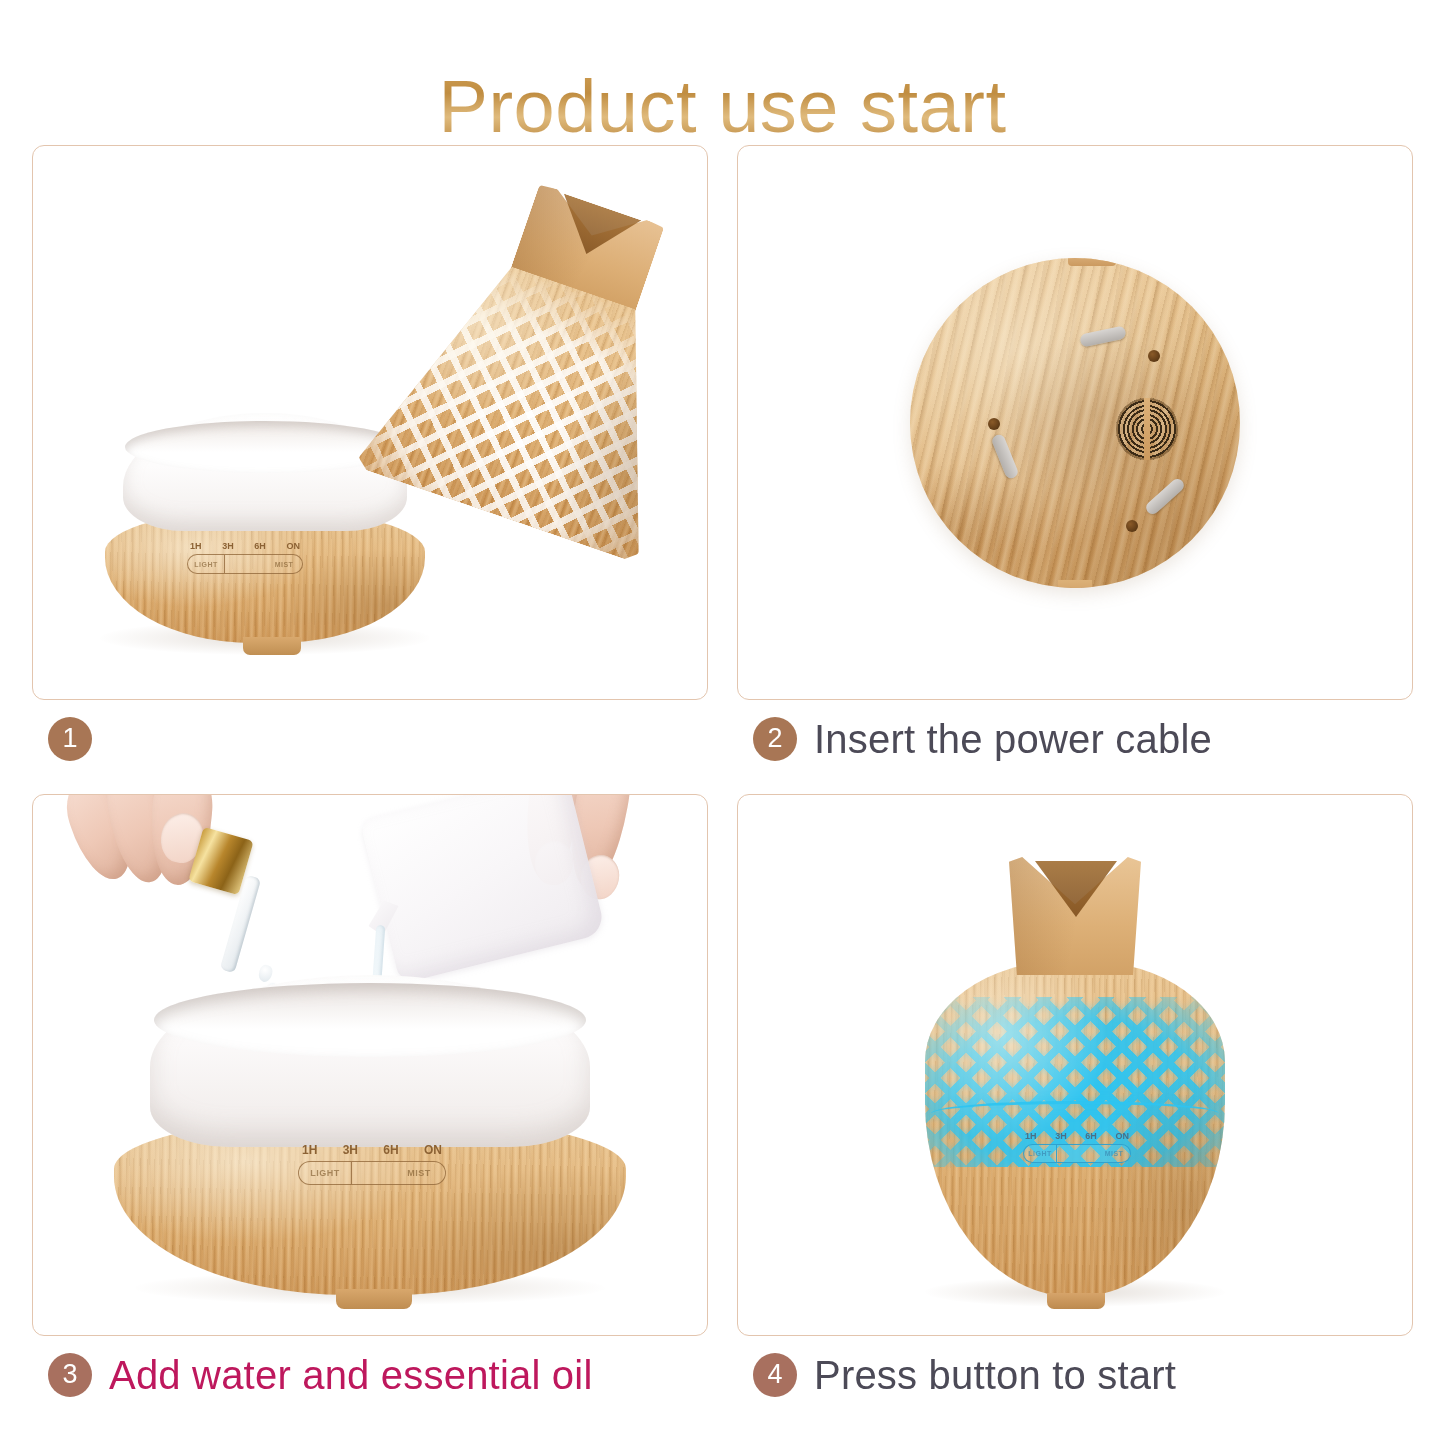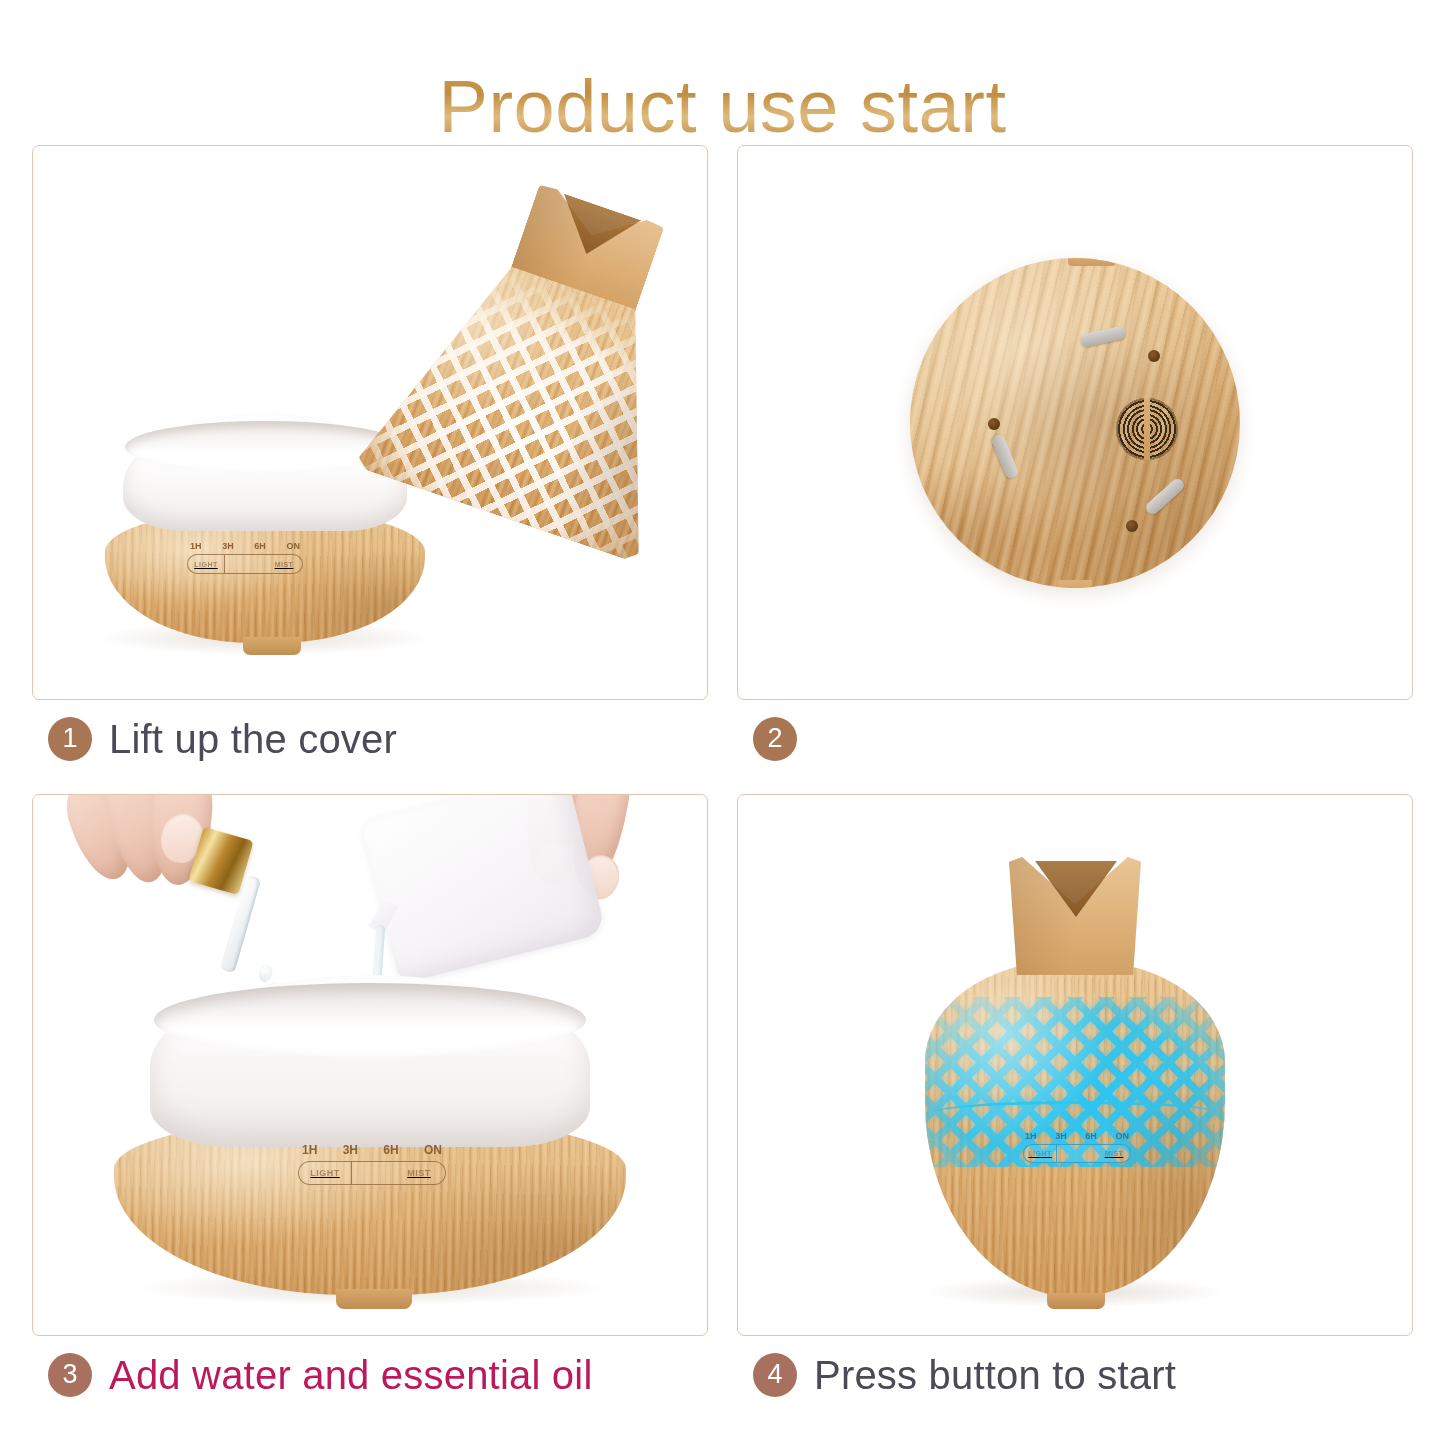--- a/index.html
+++ b/index.html
@@ -44,21 +44,21 @@
     grid-template-columns: 676px 676px;
     grid-template-rows: auto auto;
     column-gap: 29px;
     row-gap: 16px;
   }
   .step-cell { width: 676px; }
 
   .photo-frame {
     position: relative;
     border: 1.4px solid #e3c5ae;
-    border-radius: 7px;
+    border-radius: 12px;
     background: #ffffff;
     overflow: hidden;
   }
   .frame-tall { height: 553px; }
   .frame-short { height: 540px; }
 
   .caption-row {
     display: flex;
     align-items: center;
     gap: 17px;
@@ -149,21 +149,20 @@
     color: #8c6234;
     font-weight: 700;
     user-select: none;
   }
   .ctrl-pills {
     display: flex;
     border: 1px solid rgba(140,98,52,0.75);
     border-radius: 999px;
     overflow: hidden;
     background: rgba(255,244,222,0.10);
-    text-decoration: underline;
   }
   .ctrl-pill {
     flex: 1 1 50%;
     display: flex; align-items: center; justify-content: center;
     color: rgba(125,88,44,0.62);
     font-weight: 700;
     letter-spacing: 0.5px;
     user-select: none;
   }
   .ctrl-pill + .ctrl-pill { border-left: 1px solid rgba(140,98,52,0.75); padding-left: 41px; }
@@ -557,21 +556,20 @@
         <div class="cover-neck-dark"></div>
         <div class="cover-skirt wood">
           <div class="lattice"></div>
           <div class="cover-shade"></div>
         </div>
       </div>
     </div>
 
     <div class="caption-row">
       <div class="step-badge" style="background:#a87655;">1</div>
-      <div class="caption-text">Lift up the cover</div>
     </div>
   </div>
 
   <div class="step-cell">
     <div class="photo-frame frame-tall">
       <div class="p2-disc">
         <div class="grain"></div>
         <div class="p2-shade"></div>
         <div class="p2-notch-top"></div>
         <div class="p2-vent"></div>
@@ -580,20 +578,21 @@
         <div class="p2-foot f3"></div>
         <div class="p2-screw s1"></div>
         <div class="p2-screw s2"></div>
         <div class="p2-screw s3"></div>
         <div class="p2-notch-bottom"></div>
       </div>
     </div>
 
     <div class="caption-row">
       <div class="step-badge" style="background:#a87655;">2</div>
+      <div class="caption-text">Insert the power cable</div>
     </div>
   </div>
 
   <div class="step-cell">
     <div class="photo-frame frame-short">
 
       <div class="p3-hand-left">
         <div class="finger" style="left:0px;  top:8px;  width:56px; height:104px; transform:rotate(-18deg);"></div>
         <div class="finger" style="left:38px; top:-6px; width:58px; height:120px; transform:rotate(-10deg);"></div>
         <div class="finger" style="left:78px; top:-2px; width:60px; height:118px; transform:rotate(4deg);"></div>

